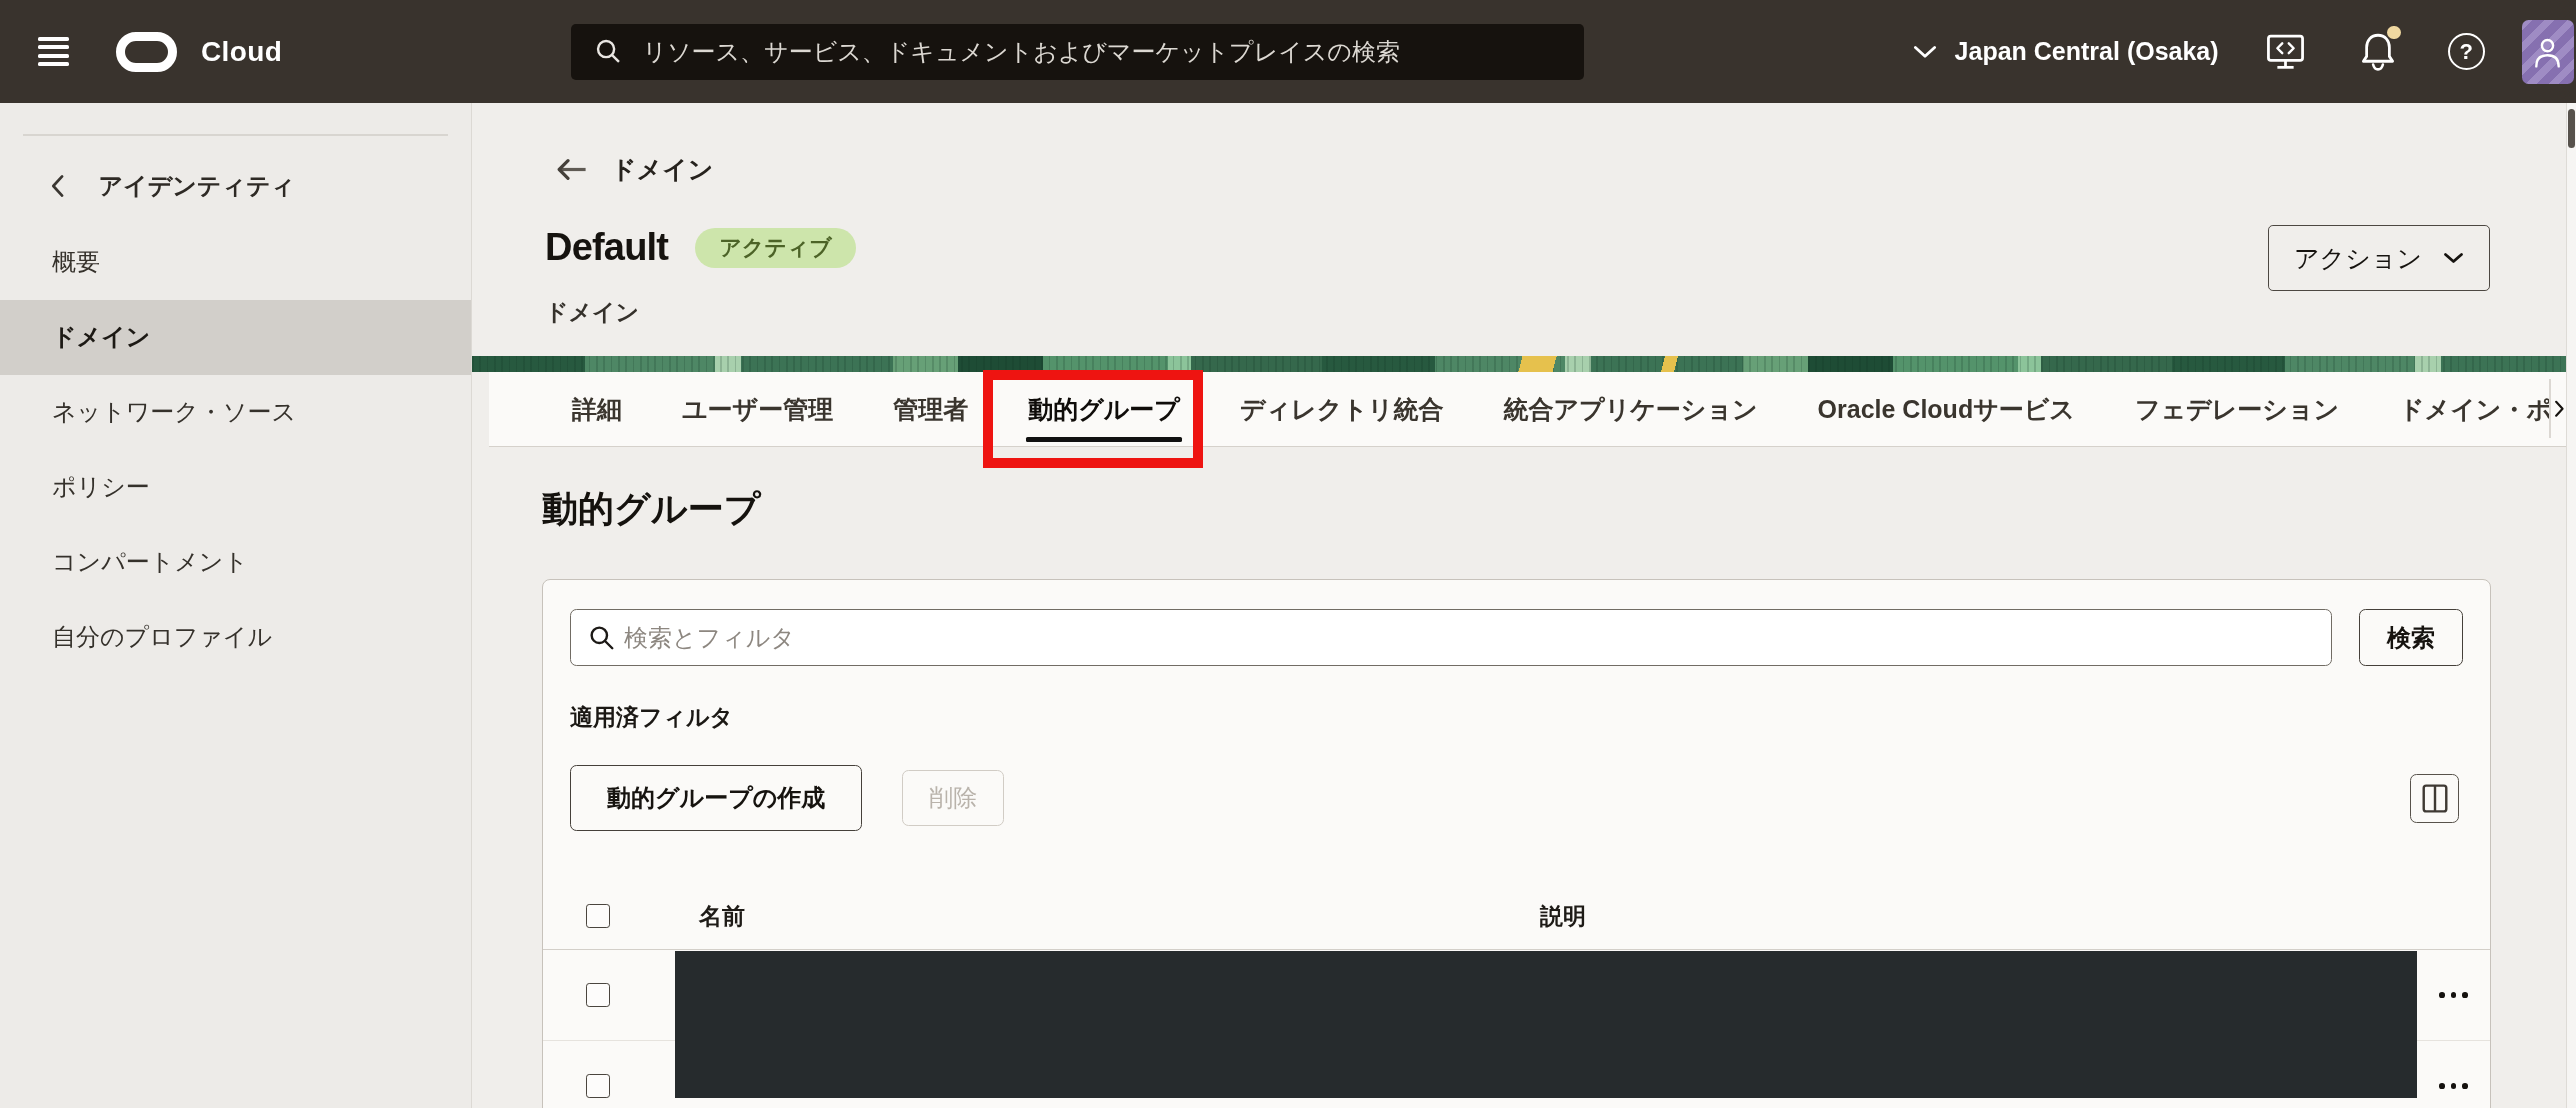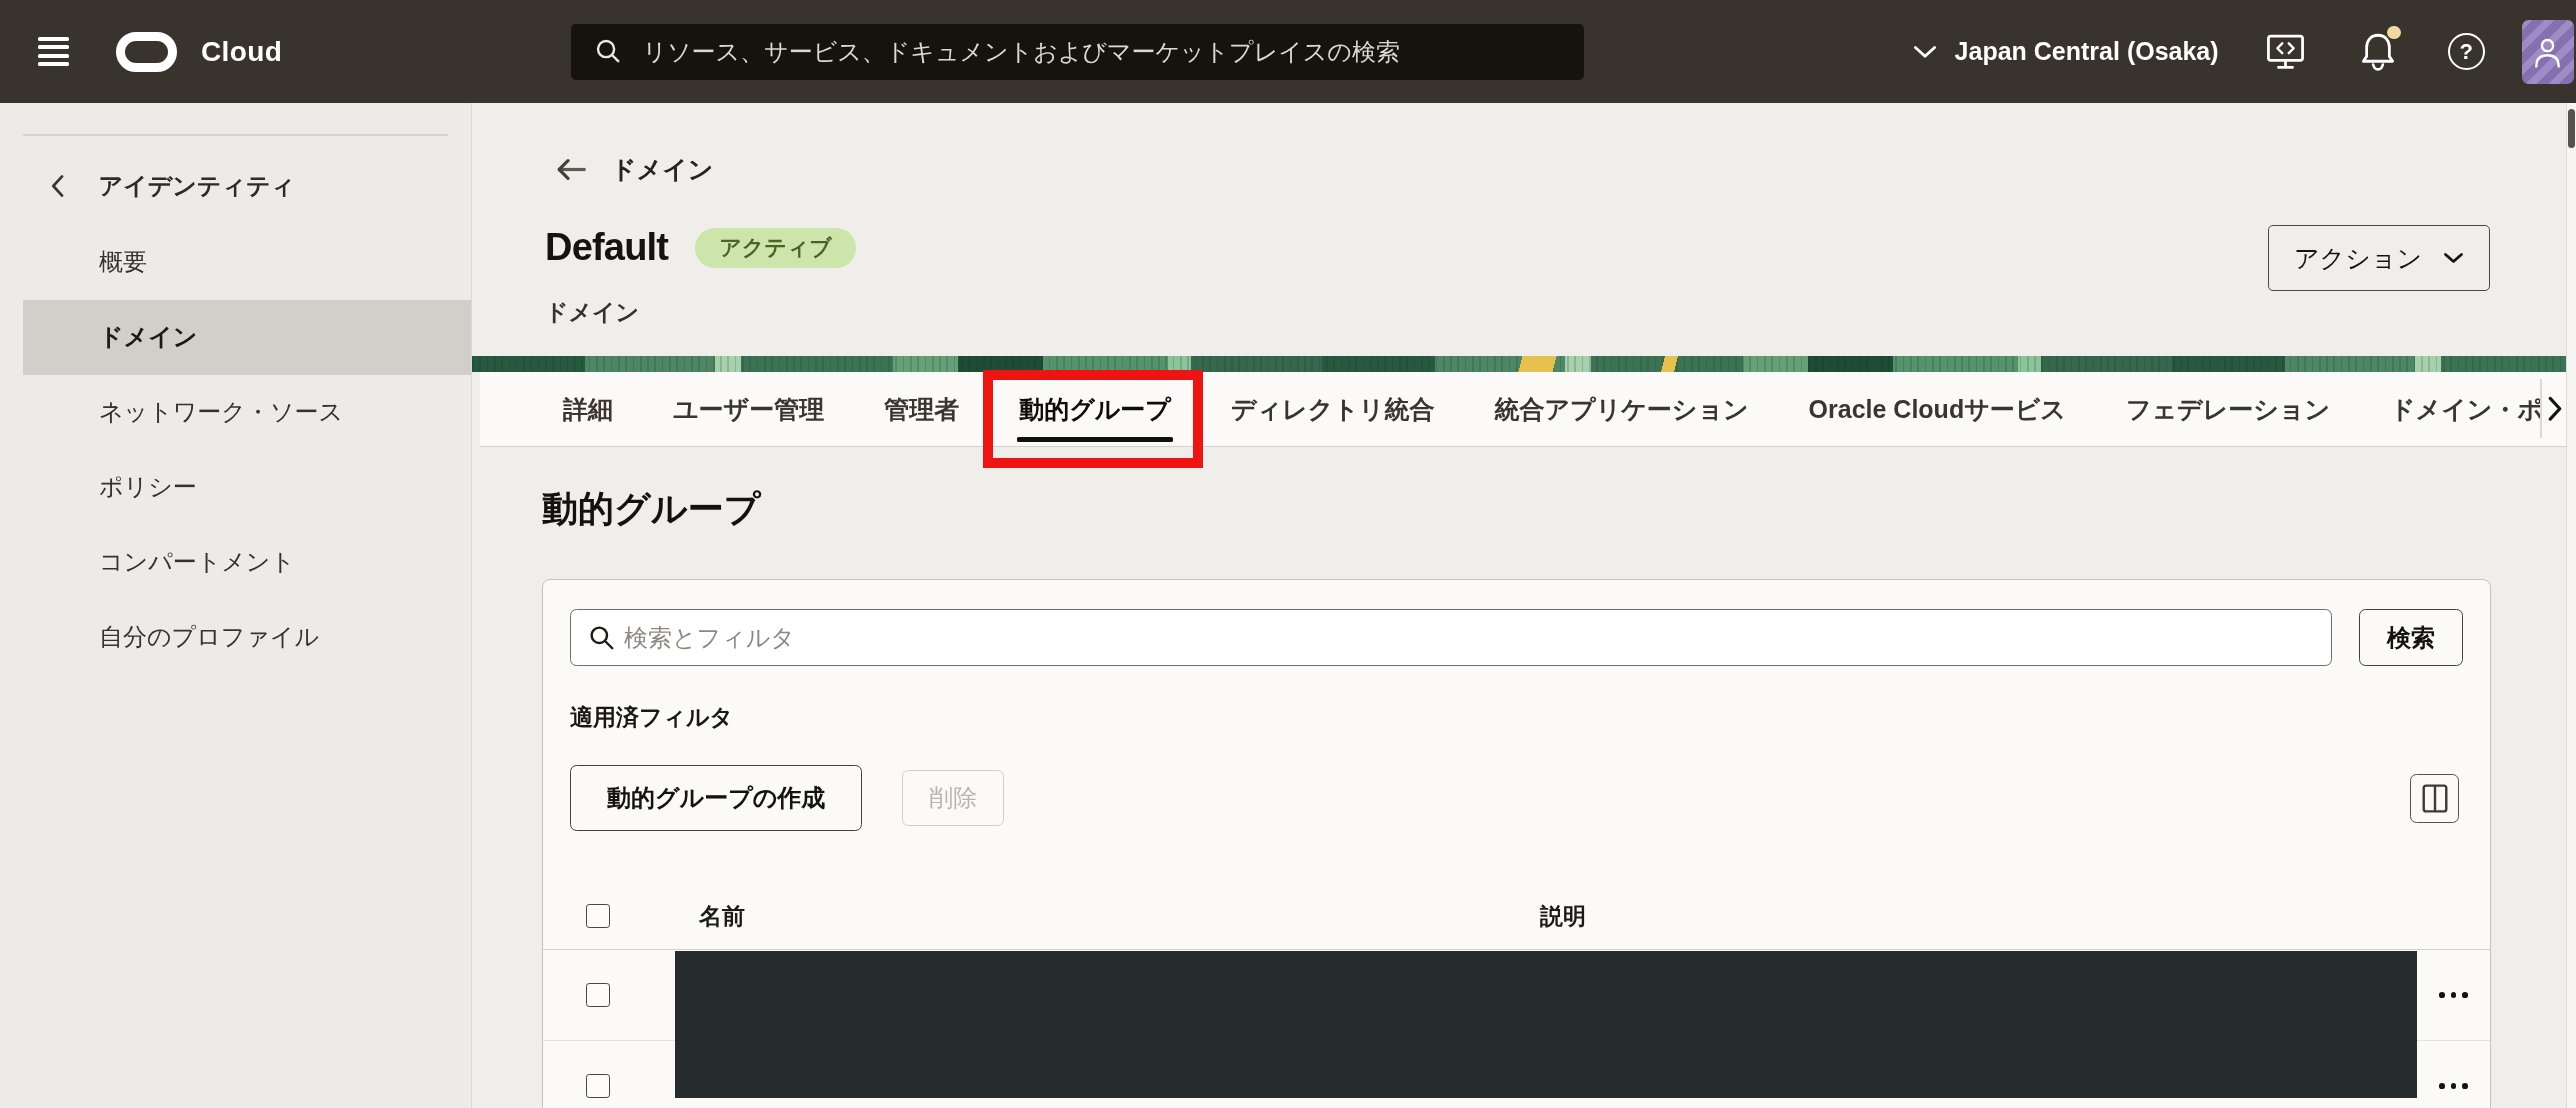--- a/index.html
+++ b/index.html
@@ -31,21 +31,21 @@
 
   
   .sidebar { position:absolute; left:0; top:103px; width:472px; bottom:0; background:#edebe8; border-right:0.8px solid #dcd9d4; }
   .sb-head { display:flex; padding:45px 23px 0 28px; }
   .sb-head-icon { margin-top:32px; flex:0 0 auto; }
   .sb-title { font-size:30px; line-height:40px; font-weight:bold; color:#211d18; margin-left:18px; }
   .sb-divider { height:1.6px; background:#d8d5d0; margin:31px 23px 0 23px; }
   .sb-back { display:flex; align-items:center; padding:34px 0 0 50px; cursor:pointer; }
   .sb-back-label { font-size:24px; font-weight:bold; color:#2e2a25; margin-left:34px; }
   .sb-nav { margin-top:23px; }
-  .sb-item { height:75px; display:flex; align-items:center; padding-left:76px; font-size:24px; color:#35312b; cursor:pointer; white-space:nowrap;margin-left:23px; }
+  .sb-item { height:75px; display:flex; align-items:center; padding-left:52px; font-size:24px; color:#35312b; cursor:pointer; white-space:nowrap; }
   .sb-item.selected { background:#d2cfca; font-weight:bold; color:#1c1914; }
 
   
   .main { position:absolute; left:472px; top:103px; right:0; bottom:0; background:#f0eeeb; }
   .breadcrumb { position:absolute; left:84px; top:50px; display:flex; align-items:center; cursor:pointer; }
   .breadcrumb-label { font-size:25px; font-weight:bold; color:#26221d; margin-left:23px; }
   .title-row { position:absolute; left:73px; top:123px; display:flex; align-items:center; }
   .page-title { font-size:38px; font-weight:bold; color:#16130f; letter-spacing:-0.8px; }
   .badge { margin-left:27px; height:40px; padding:0 24px; background:#cde5ab; border-radius:20px; display:flex; align-items:center; font-size:22px; color:#4c6327; font-weight:bold; }
   .page-subtitle { position:absolute; left:73px; top:194px; font-size:23px; font-weight:bold; color:#35312b; }
@@ -57,21 +57,21 @@
     background-image:
       linear-gradient(105deg, transparent 30%, #e6c14d 30%, #e6c14d 70%, transparent 70%),
       linear-gradient(105deg, transparent 35%, #e6c14d 35%, #e6c14d 65%, transparent 65%),
       repeating-linear-gradient(90deg, rgba(14,48,32,0.18) 0 1.6px, transparent 1.6px 7.3px),
       repeating-linear-gradient(90deg, #27593f 0 113px, #4e8765 113px 243px, #a8d0ad 243px 269px, #3c7355 269px 421px, #67a077 421px 486px, #1e4c35 486px 571px, #54936b 571px 696px, #8cc49a 696px 719px, #35684c 719px 850px);
     background-size:81px 100%, 39px 100%, 100% 100%, 100% 100%;
     background-position:1025px 0, 1178px 0, 0 0, 0 0;
     background-repeat:no-repeat, no-repeat, repeat, repeat; }
 
   
-  .tabrow { position:absolute; left:8px; right:0; top:269px; height:75px; background:#fbfaf8; border-bottom:1.6px solid #d5d1cb; }
+  .tabrow { position:absolute; left:17px; right:0; top:269px; height:75px; background:#fbfaf8; border-bottom:1.6px solid #d5d1cb; }
   .tabs { position:absolute; left:0; top:0; height:74px; width:2060px; overflow:hidden; display:flex; align-items:center; gap:60px; padding-left:83px; white-space:nowrap; }
   .tab { font-size:25px; font-weight:600; color:#3a352e; cursor:pointer; position:relative; height:74px; display:flex; align-items:center; flex:0 0 auto; }
   .tab.active { font-weight:bold; color:#0f0c09; }
   .tab.active::after { content:""; position:absolute; left:-2.4px; right:-2.4px; bottom:4px; height:4.9px; background:#111; border-radius:1.6px; }
   .tab-divider { position:absolute; left:2060px; top:6.5px; bottom:8px; width:1.6px; background:#dcd8d3; }
   .tab-more { position:absolute; left:2065px; right:11.3px; top:0; height:74px; display:flex; align-items:center; justify-content:center; cursor:pointer; }
 
   
   .redbox { position:absolute; left:511px; top:267px; width:220px; height:98px; border:10.5px solid #ee1411; z-index:6; pointer-events:none; }
 

